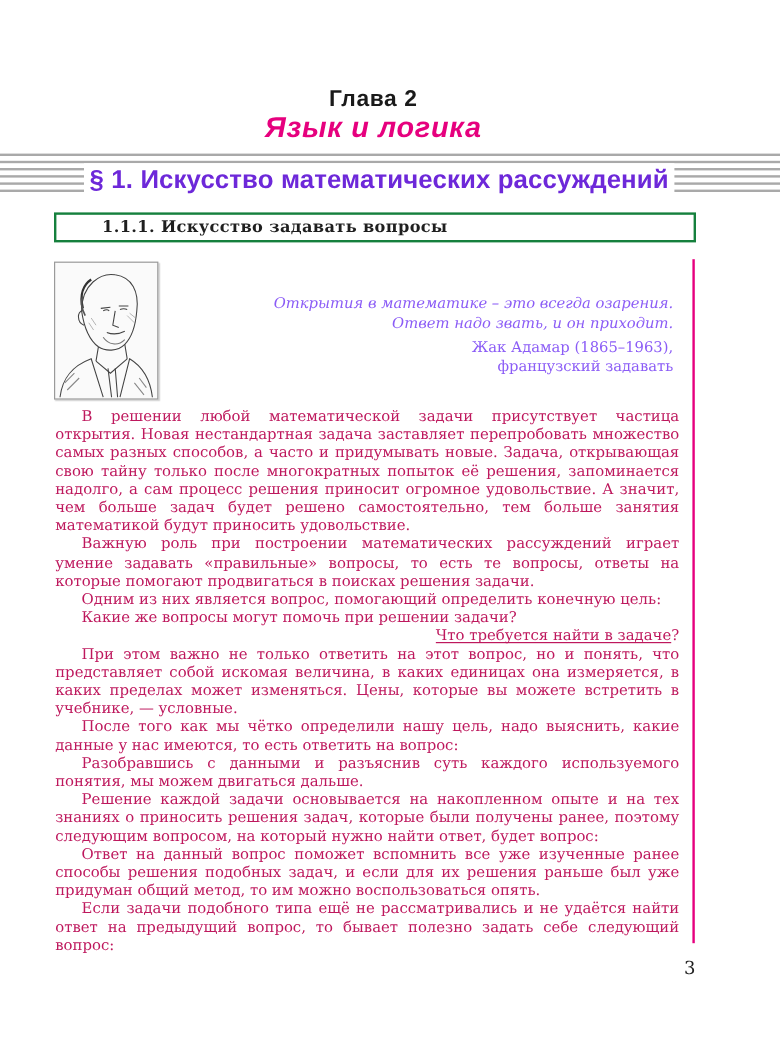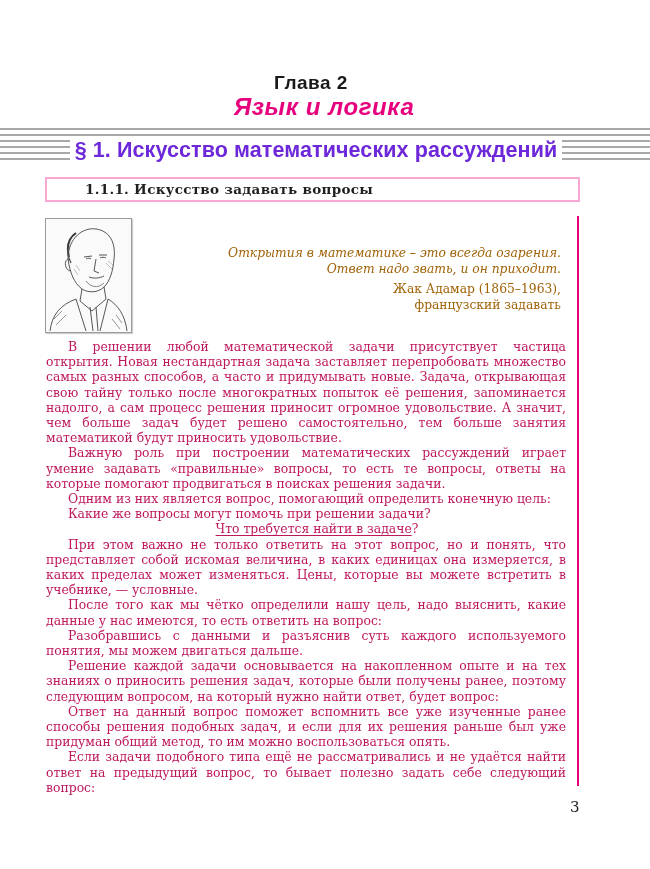--- a/index.html
+++ b/index.html
@@ -7,53 +7,53 @@
     width: 650px; height: 869px; background: #ffffff; position: relative; overflow: hidden;
     font-family: "DejaVu Serif", serif; color: #2a2a2a;
   }
   .abs { position: absolute; }
   .chapter-label {
     left: 0; width: 622px; top: 72px; text-align: center;
     font-family: "Liberation Sans", sans-serif; font-weight: bold; font-size: 19px; color: #1a1a1a;
     letter-spacing: 0.5px;
   }
   .chapter-title {
-    left: 13px; width: 622px; top: 93px; text-align: center;
+    left: 0; width: 622px; top: 93px; text-align: center;
     font-family: "Liberation Sans", sans-serif; font-weight: bold; font-style: italic; font-size: 24px;
     color: #e6007e; letter-spacing: 0.6px;
   }
   .stripe { position: absolute; height: 2px; background: #a9a9a9; }
   .section-heading {
     left: 70px; width: 488px; top: 136px; background: #fff; text-align: center;
     font-family: "Liberation Sans", sans-serif; font-weight: bold; font-size: 21.5px; color: #6d28d9;
     line-height: 28px; padding: 0 2px; white-space: nowrap; letter-spacing: 0.1px;
   }
   .subsection-box {
-    left: 45px; top: 177px; width: 531px; height: 21px; border: 2px solid #f9a8d4;
+    left: 45px; top: 177px; width: 531px; height: 21px; border: 2px solid #15803d;
   }
   .subsection-title {
     position: absolute; left: 38px; top: 1px; font-family: "DejaVu Serif", serif; font-weight: bold;
     font-size: 13.5px; color: #1f1f1f; letter-spacing: 0.3px; line-height: 19px; white-space: nowrap;
   }
   .margin-rule { left: 577px; top: 216px; width: 2px; height: 570px; background: #e6007e; }
   .portrait {
     left: 45px; top: 218px; width: 85px; height: 113px; border: 1px solid #9a9a9a; background: #fafafa;
     box-shadow: 1px 1px 1px #cfcfcf;
   }
   .epigraph {
-    right: 89px; top: 245px; text-align: right; font-size: 12.3px; line-height: 16px; color: #a16207; margin-left: 19px;
+    right: 89px; top: 245px; text-align: right; font-size: 12.3px; line-height: 16px; color: #8b5cf6; margin-left: 19px;
   }
   .epigraph .quote { font-style: italic; font-family: "DejaVu Serif", serif; }
   .epigraph .author { margin-top: 4px; }
   .body-text {
     left: 46px; top: 339px; width: 520px; font-size: 12.4px; line-height: 15.2px; color: #be185d;
     text-align: justify;
   }
   .body-text p { margin: 0; text-indent: 22px; }
-  .body-text p.q { text-align: center; }
+  .body-text p.q { text-align: right; }
   .body-text u { text-decoration: underline; text-underline-offset: 2px; }
   .page-number {
     left: 570px; top: 798px; font-size: 15px; color: #1f1f1f; font-family: "DejaVu Serif", serif;
   }
 </style>
 </head>
 <body>
 
 <div class="abs chapter-label">Глава 2</div>
 <div class="abs chapter-title">Язык и логика</div>

